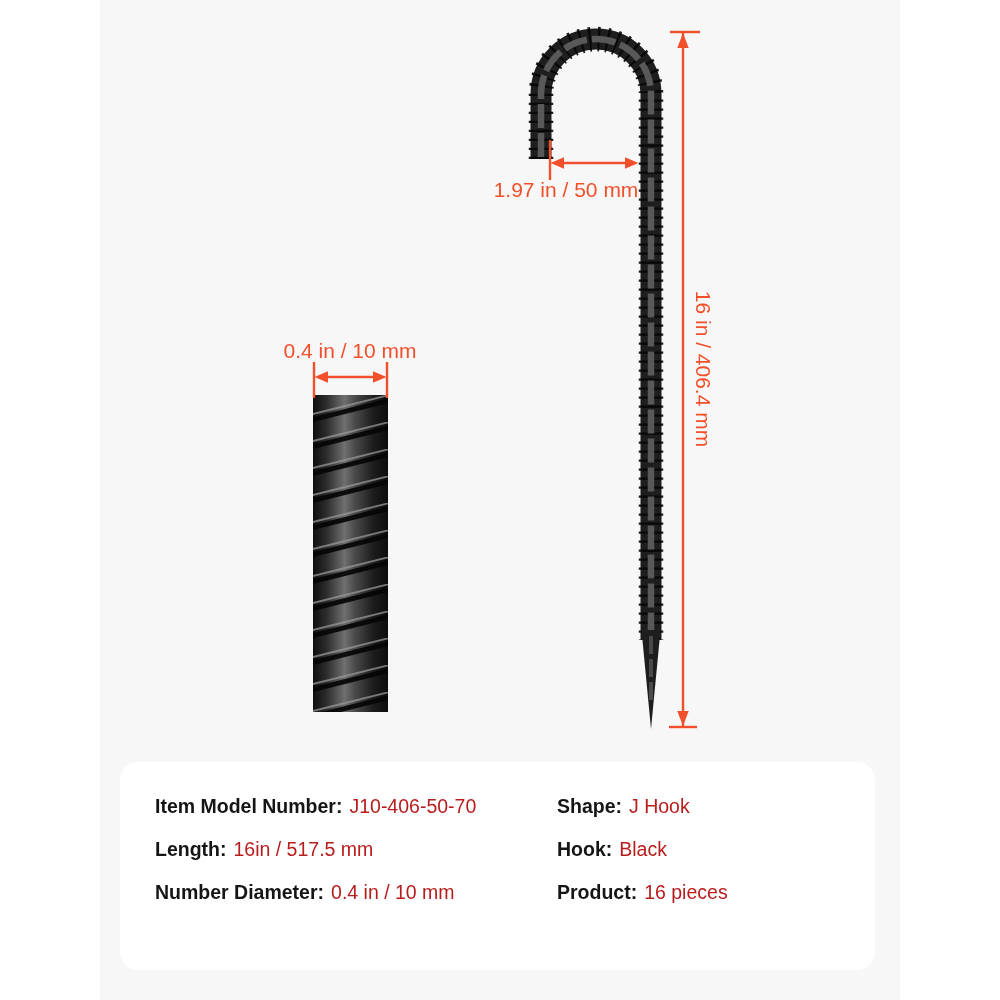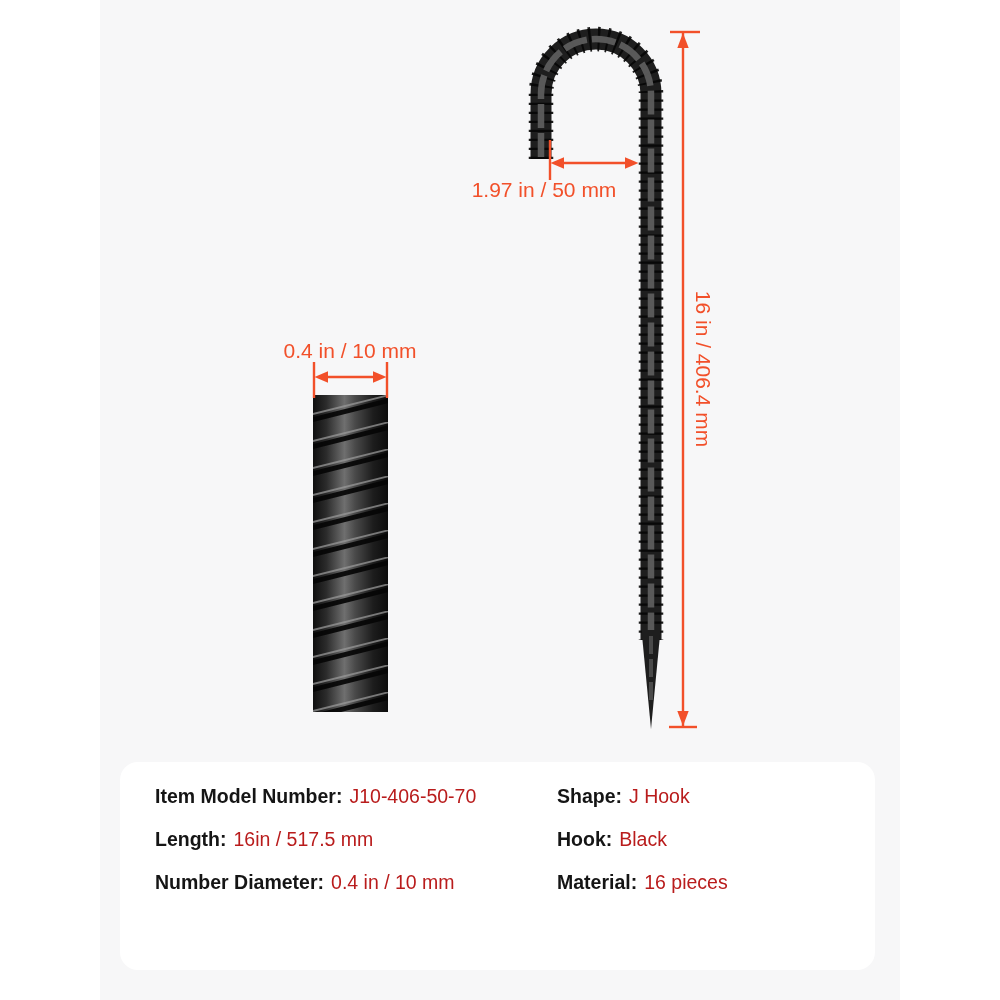--- a/index.html
+++ b/index.html
@@ -36,21 +36,21 @@
     left: 120px; top: 762px;
     width: 755px; height: 208px;
     background: #ffffff;
     border-radius: 18px;
     box-sizing: border-box;
     padding: 13px 0 0 35px;
     display: grid;
     grid-template-columns: 402px 1fr;
     grid-auto-rows: 43px;
   }
-  .spec-row { display: flex; align-items: center; }
+  .spec-row { display: flex; align-items: flex-end; }
   .spec-label {
     font-weight: bold;
     color: #151515;
     font-size: 19.5px;
     white-space: nowrap;
   }
   .spec-value {
     color: #b91c1c;
     font-size: 19.5px;
     margin-left: 7px;
@@ -108,21 +108,21 @@
 
   <g stroke="#f2502a" stroke-width="2.4">
     <line x1="314" y1="362" x2="314" y2="398"></line>
     <line x1="387" y1="362" x2="387" y2="398"></line>
     <line x1="319" y1="377" x2="382" y2="377"></line>
     <polygon points="314.5,377 328,371.2 328,382.8" fill="#f2502a" stroke="none"></polygon>
     <polygon points="386.5,377 373,371.2 373,382.8" fill="#f2502a" stroke="none"></polygon>
   </g>
 </svg>
 
-<div class="dim-label" style="left:544px; top:190px;">1.97 in / 50 mm</div>
+<div class="dim-label" style="left:566px; top:190px;">1.97 in / 50 mm</div>
 <div class="dim-label vertical" style="left:703px; top:369px;">16 in / 406.4 mm</div>
 <div class="dim-label" style="left:350px; top:351px;">0.4 in / 10 mm</div>
 
 <div class="spec-card">
   <div class="spec-row">
     <span class="spec-label">Item Model Number:</span>
     <span class="spec-value">J10-406-50-70</span>
   </div>
   <div class="spec-row">
     <span class="spec-label">Shape:</span>
@@ -134,16 +134,16 @@
   </div>
   <div class="spec-row">
     <span class="spec-label">Hook:</span>
     <span class="spec-value">Black</span>
   </div>
   <div class="spec-row">
     <span class="spec-label">Number Diameter:</span>
     <span class="spec-value">0.4 in / 10 mm</span>
   </div>
   <div class="spec-row">
-    <span class="spec-label">Material:</span>
+    <span class="spec-label">Product:</span>
     <span class="spec-value">16 pieces</span>
   </div>
 </div>
 
 </body></html>

